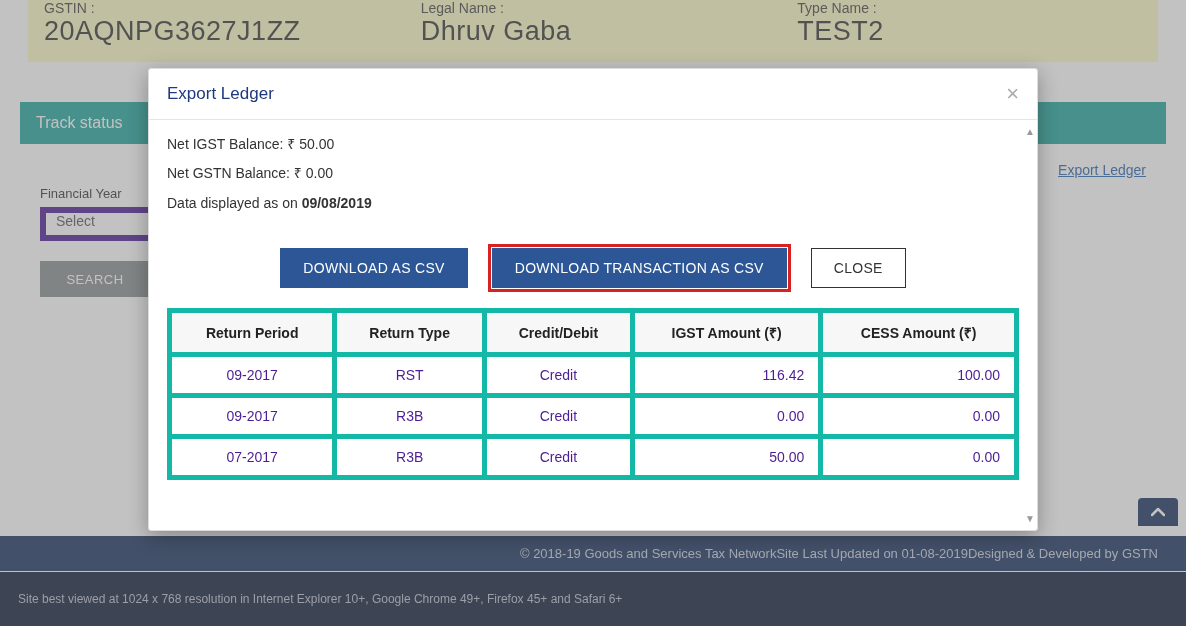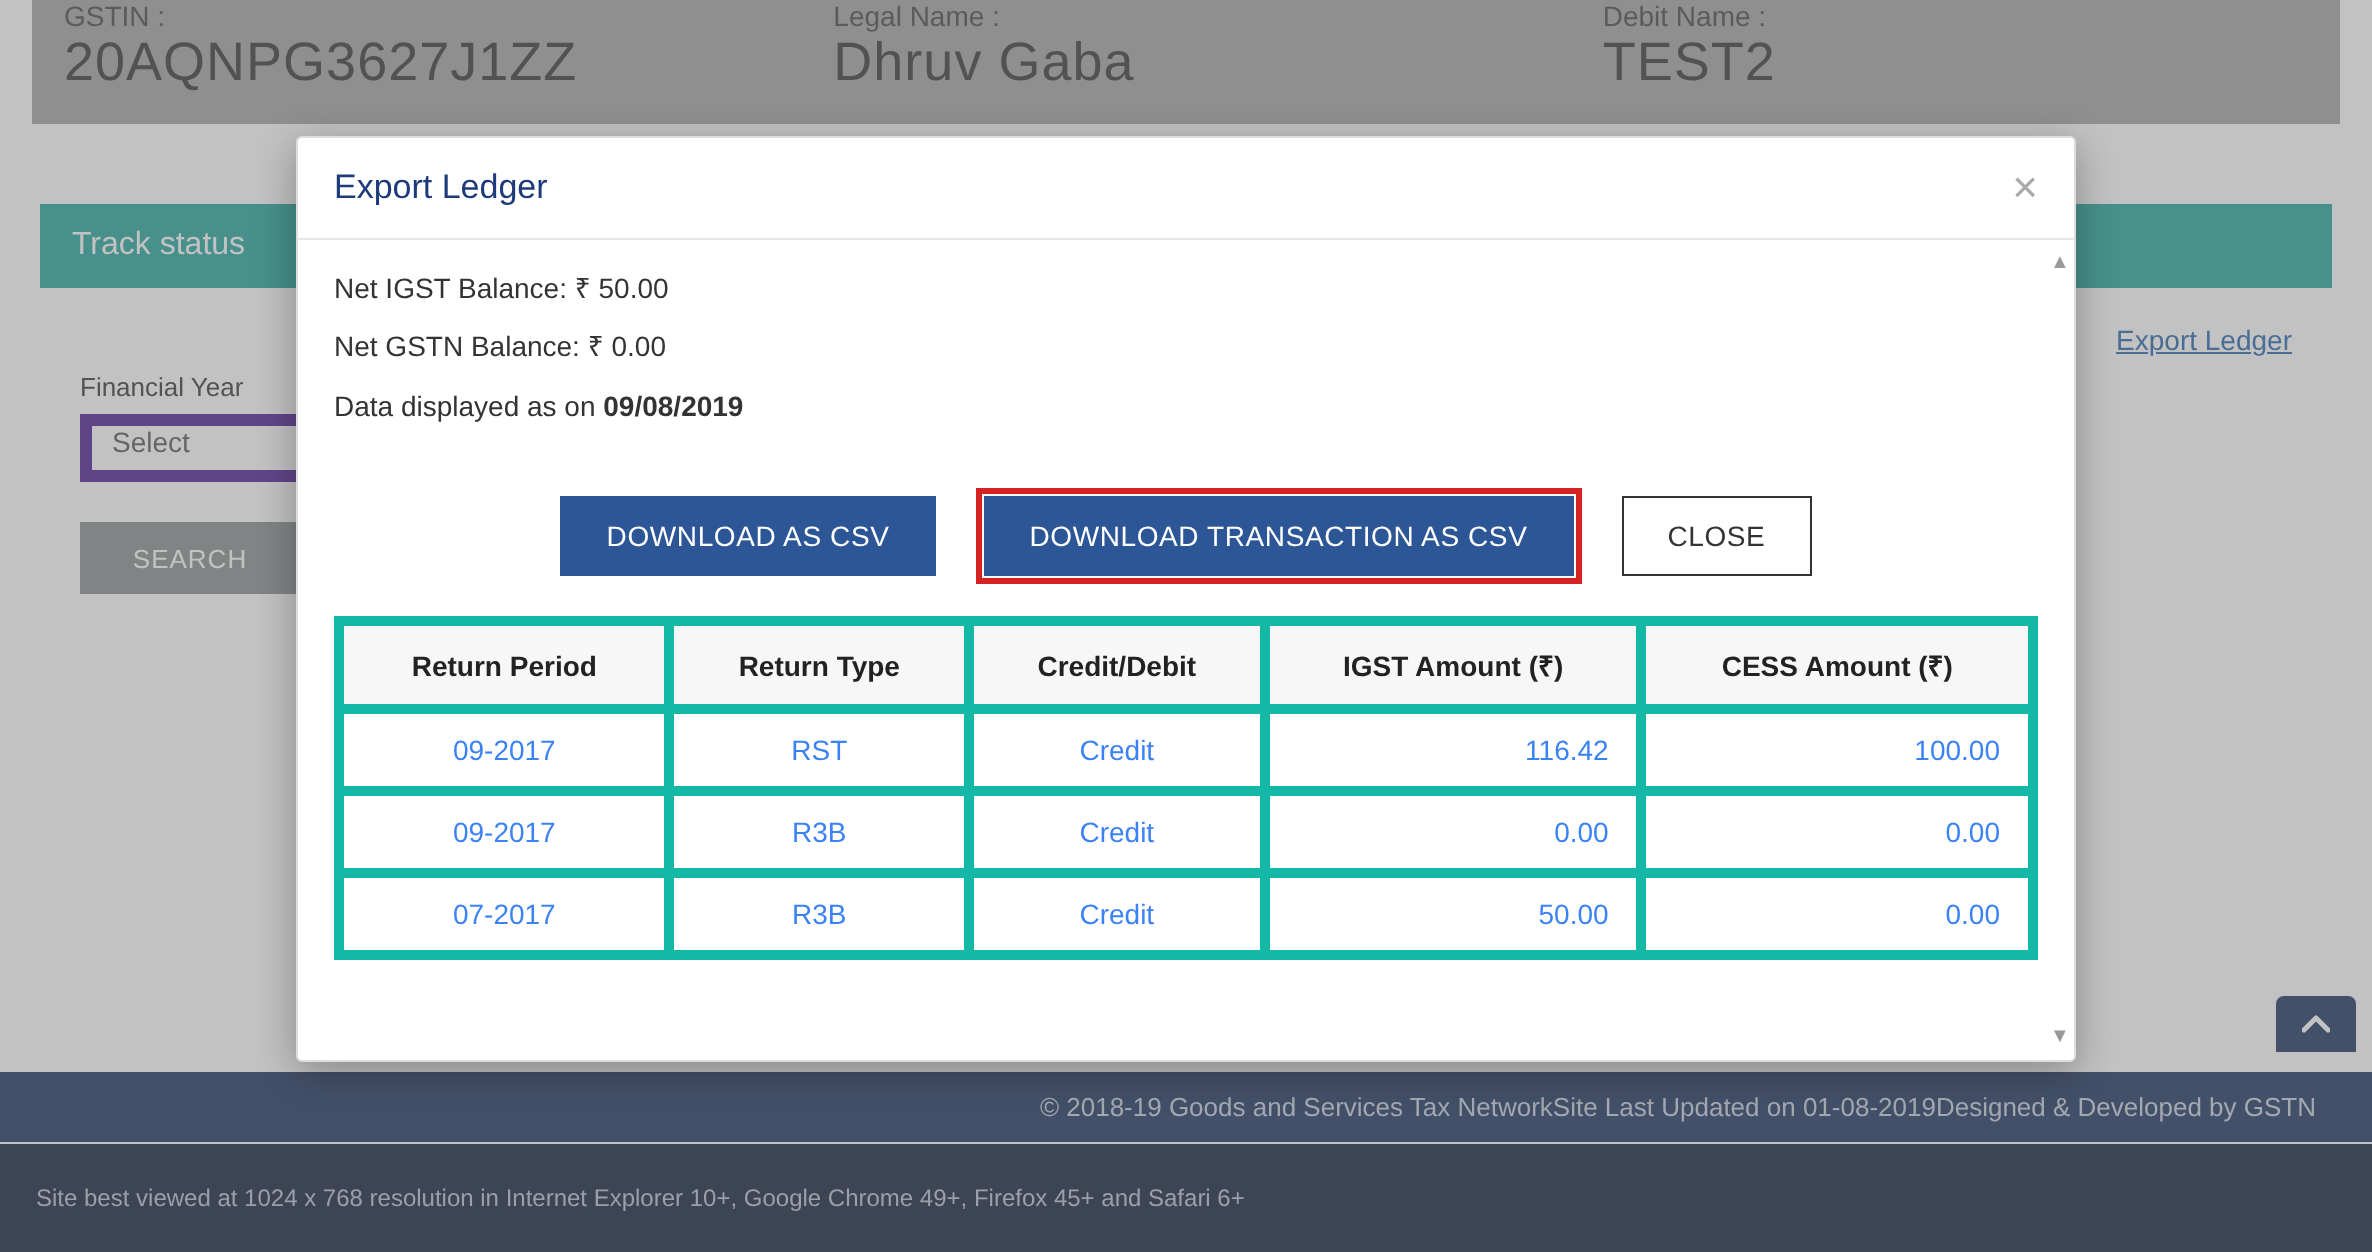--- a/index.html
+++ b/index.html
@@ -12,22 +12,22 @@
       position: relative;
       font-size: 14px;
       color: #333;
     }
     .backdrop {
       position: absolute;
       inset: 0;
       background: #fff;
     }
     .info-bar {
-      background: #a3a3a3;
-      margin: 0 16px;
+      background: #fef9c3;
+      margin: 0 28px;
       padding: 0 0 15px 0;
       display: flex;
     }
     .info-col { flex: 1; padding-left: 16px; }
     .info-label { color: #444; font-size: 14px; font-family: Verdana, sans-serif; }
     .info-value { font-size: 27px; color: #333; font-family: "Trebuchet MS", Verdana, sans-serif; letter-spacing: 0.5px; }
     .track-bar {
       background: #1fa59c;
       margin: 40px 20px 0 20px;
       padding: 12px 16px;
@@ -179,38 +179,38 @@
       border: 5px solid #14b8a6;
       padding: 10px 14px;
       font-size: 14px;
     }
     table.ledger th {
       background: #f7f7f7;
       font-weight: bold;
       text-align: center;
       color: #222;
     }
-    table.ledger td { text-align: center; color: #3b82f6; }
+    table.ledger td { text-align: center; color: #4c1d95; }
     table.ledger td.num { text-align: right; padding-left: 48px; }
   </style>
 </head>
 <body>
 
 <div class="backdrop">
   <div class="info-bar">
     <div class="info-col">
       <div class="info-label">GSTIN :</div>
       <div class="info-value">20AQNPG3627J1ZZ</div>
     </div>
     <div class="info-col">
       <div class="info-label">Legal Name :</div>
       <div class="info-value">Dhruv Gaba</div>
     </div>
     <div class="info-col">
-      <div class="info-label">Debit Name :</div>
+      <div class="info-label">Type Name :</div>
       <div class="info-value">TEST2</div>
     </div>
   </div>
 
   <div class="track-bar">
     <span>Track status</span>
   </div>
 
   <div class="export-link-row">
     <a style="color:#2565ae;cursor:pointer;">Export Ledger</a>

